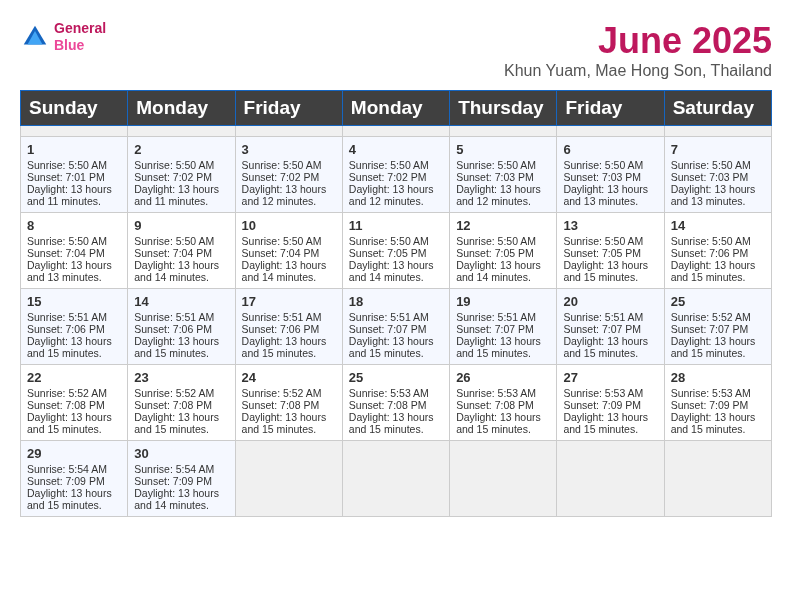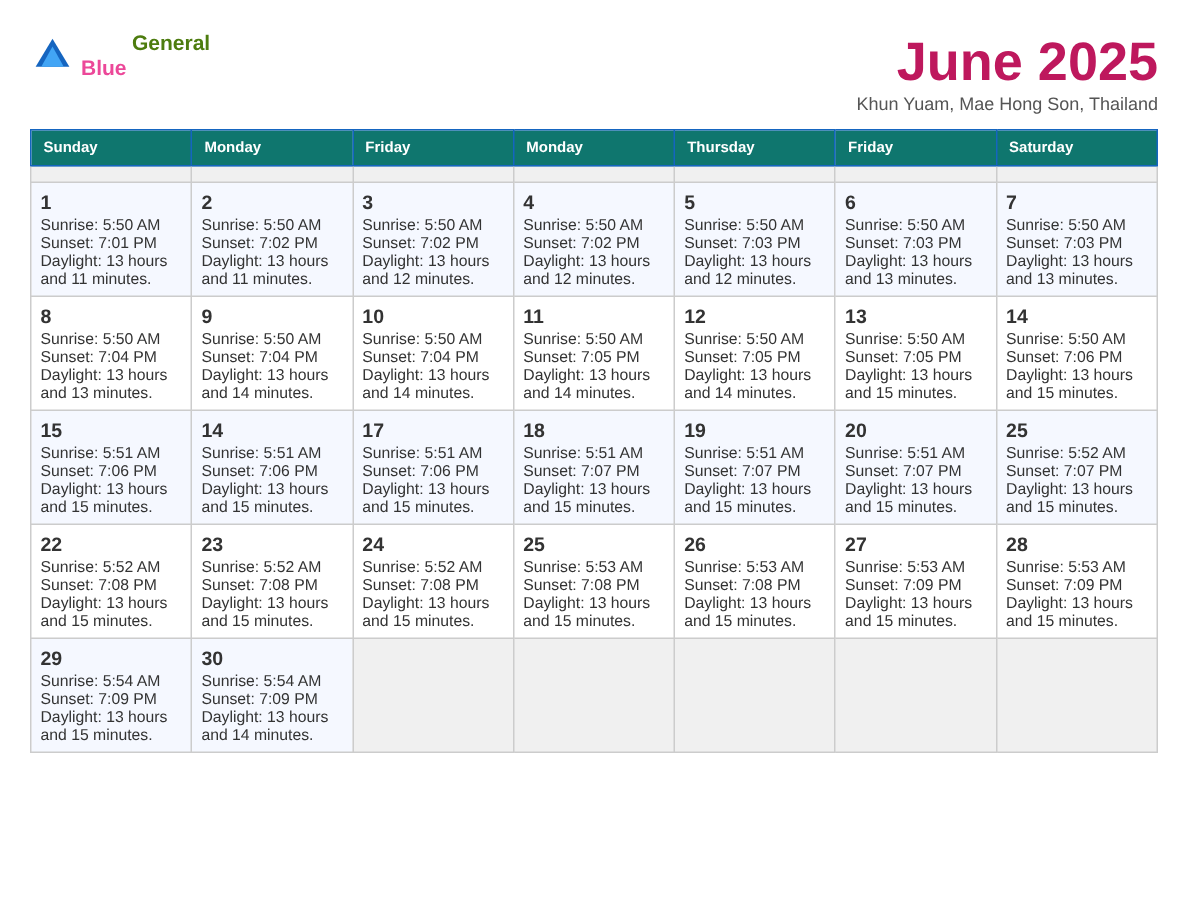--- a/index.html
+++ b/index.html
@@ -22,49 +22,49 @@
       gap: 4px;
     }
     .logo-text {
       display: flex;
       flex-direction: column;
       font-size: 14px;
       font-weight: bold;
       color: #333;
       line-height: 1.2;
     }
-    .logo-text .general { color: #4d7c0f; margin-left: 34px; }
+    .logo-text .general { color: #be185d; }
     .logo-text .blue { color: #ec4899; }
     .logo-icon {
       width: 30px;
       height: 30px;
     }
     .title-section {
       text-align: right;
     }
     .month-title {
       font-size: 36px;
       font-weight: bold;
       color: #be185d;
     }
     .location-title {
-      font-size: 12px;
+      font-size: 16px;
       color: #555;
     }
     .calendar {
       width: 100%;
       border-collapse: collapse;
       border: 1px solid #ccc;
     }
     .calendar th {
-      background-color: #0f766e;
+      background-color: #404040;
       color: #fff;
       padding: 6px 8px;
       text-align: left;
-      font-size: 10px;
+      font-size: 19px;
       border: 1px solid #1565c0;
     }
     .calendar td {
       border: 1px solid #ccc;
       vertical-align: top;
       padding: 5px 6px;
       font-size: 10.5px;
       color: #333;
       background: #fff;
       width: calc(100% / 7);

